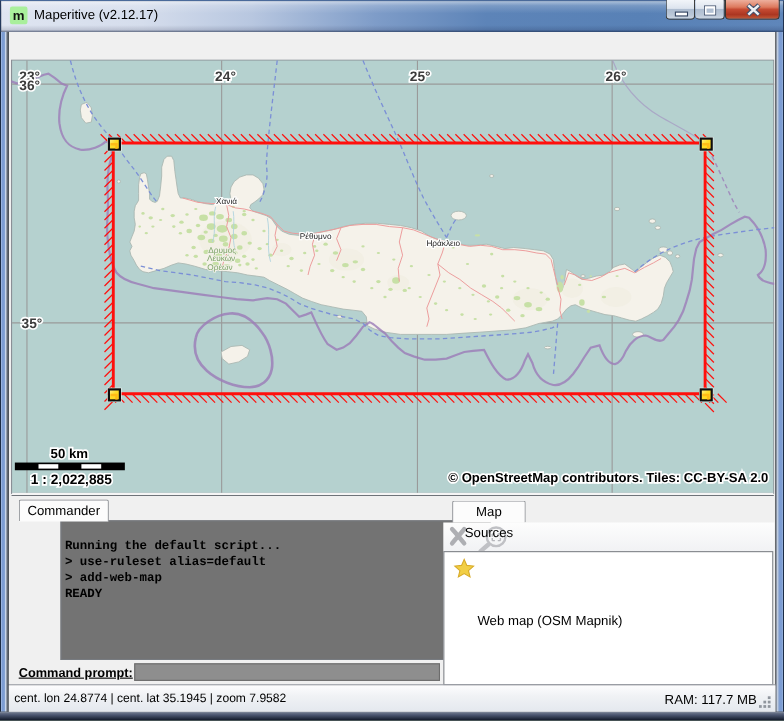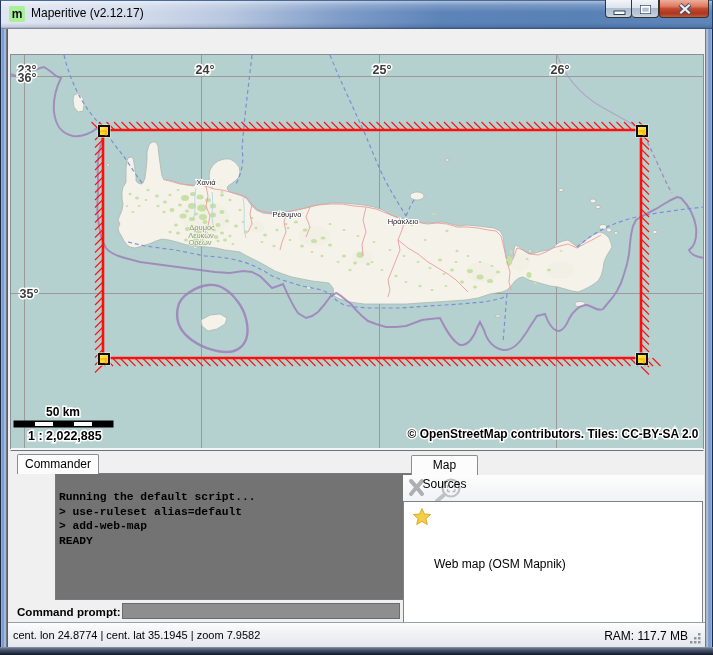--- a/index.html
+++ b/index.html
@@ -44,21 +44,21 @@
 
 
 .tab { position:absolute; height:20px; background:#fcfcfc; border:1px solid #8a8d92; border-bottom:none;
   border-radius:2px 2px 0 0; font-size:12px; color:#000; text-align:center; line-height:19px; z-index:2; }
 #tabL { left:17px; top:454px; width:82px; }
 #tabR { left:411px; top:455px; width:67px; }
 #console { position:absolute; left:11px; top:473px; width:391px; height:127px; background:#737373;
   border:1px solid #777b80; font-family:"Liberation Mono", monospace; font-size:11.3px; font-weight:bold; line-height:14.5px;
   padding:16px 0 0 3px; color:#000; white-space:pre;margin-left:44px; }
 #promptrow { position:absolute; left:8px; top:600px; width:397px; height:22px; background:#f0f0f0; }
-#promptrow .lbl { position:absolute; left:9px; top:4.5px; font-size:11.6px; font-weight:bold; }
+#promptrow .lbl { position:absolute; left:9px; top:4.5px; font-size:11.6px; font-weight:bold;text-decoration:underline; }
 #promptbox { position:absolute; left:114px; top:3px; width:278px; height:16px; background:#8e8e8e; border:1px solid #6c6c6c; }
 
 #toolbarR { position:absolute; left:403px; top:475px; width:301px; height:26px;
   background:linear-gradient(180deg,#fdfdfd,#f1f2f4); }
 #listR { position:absolute; left:403px; top:501px; width:300px; height:122px; background:#fff; border:1px solid #7e8287; }
 #listR .item { position:absolute; left:30px; top:9px; font-size:12px; color:#000;margin-top:46px; }
 
 
 #statusbar { position:absolute; left:8px; top:622px; width:697px; height:25px;
   background:linear-gradient(180deg,#fdfdfe 0%,#f0f2f5 40%,#e4e8ee 100%); border-top:1px solid #9b9fa6; }

